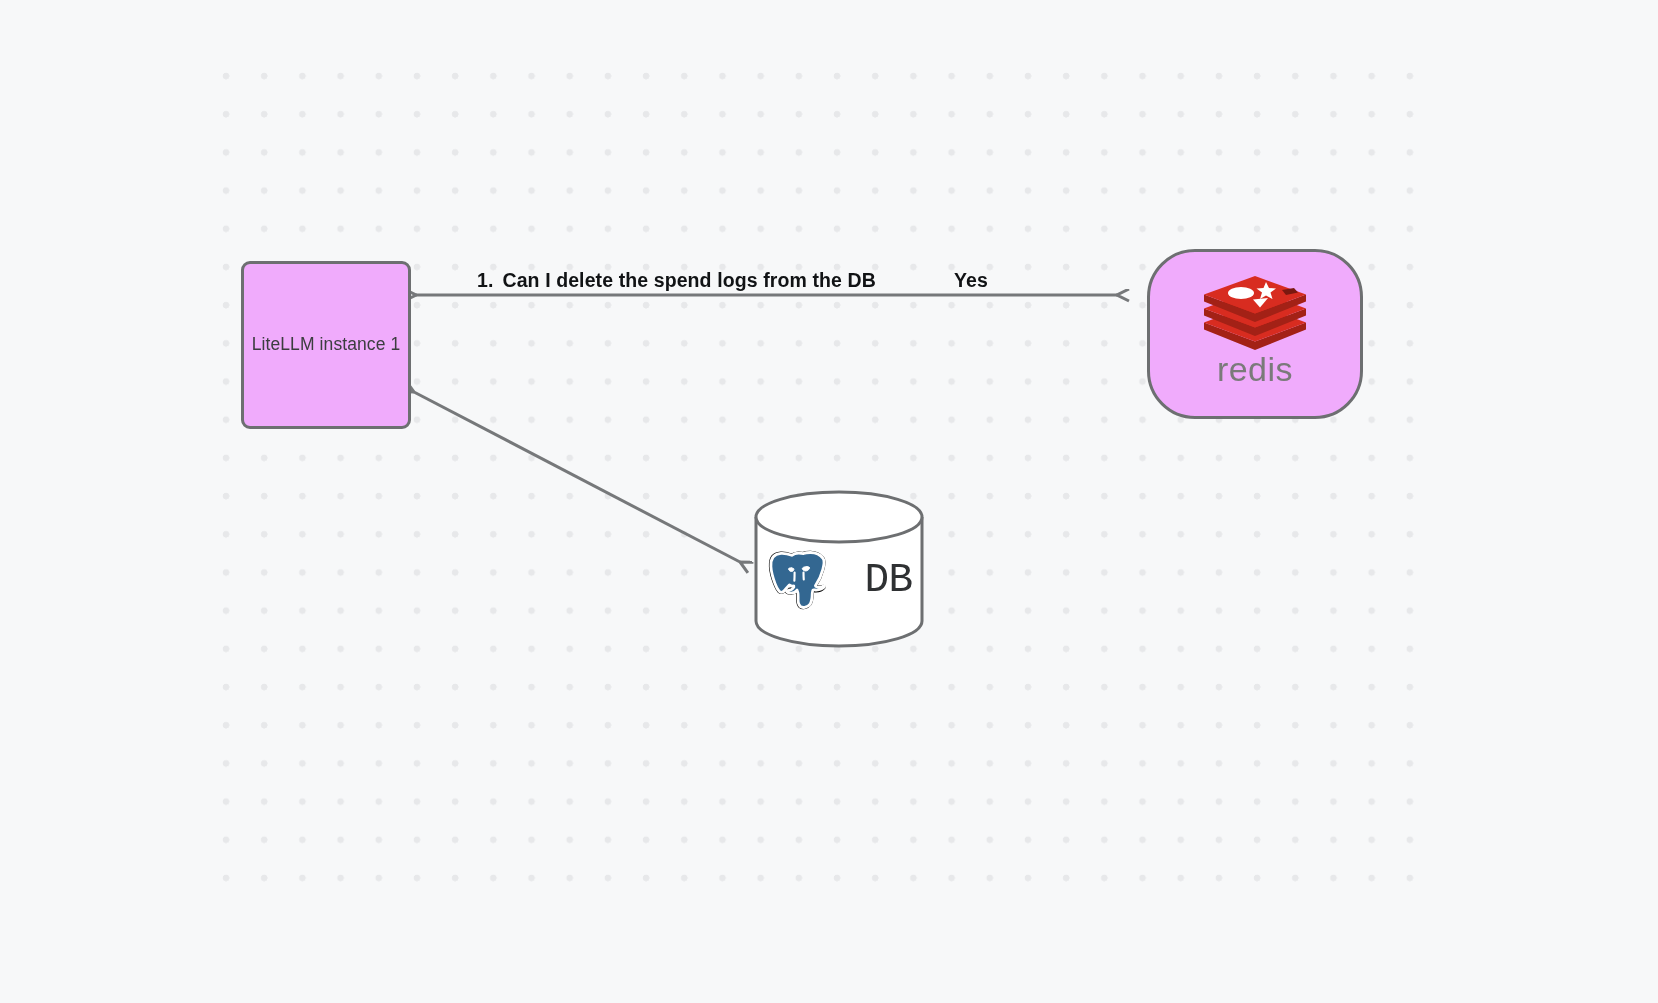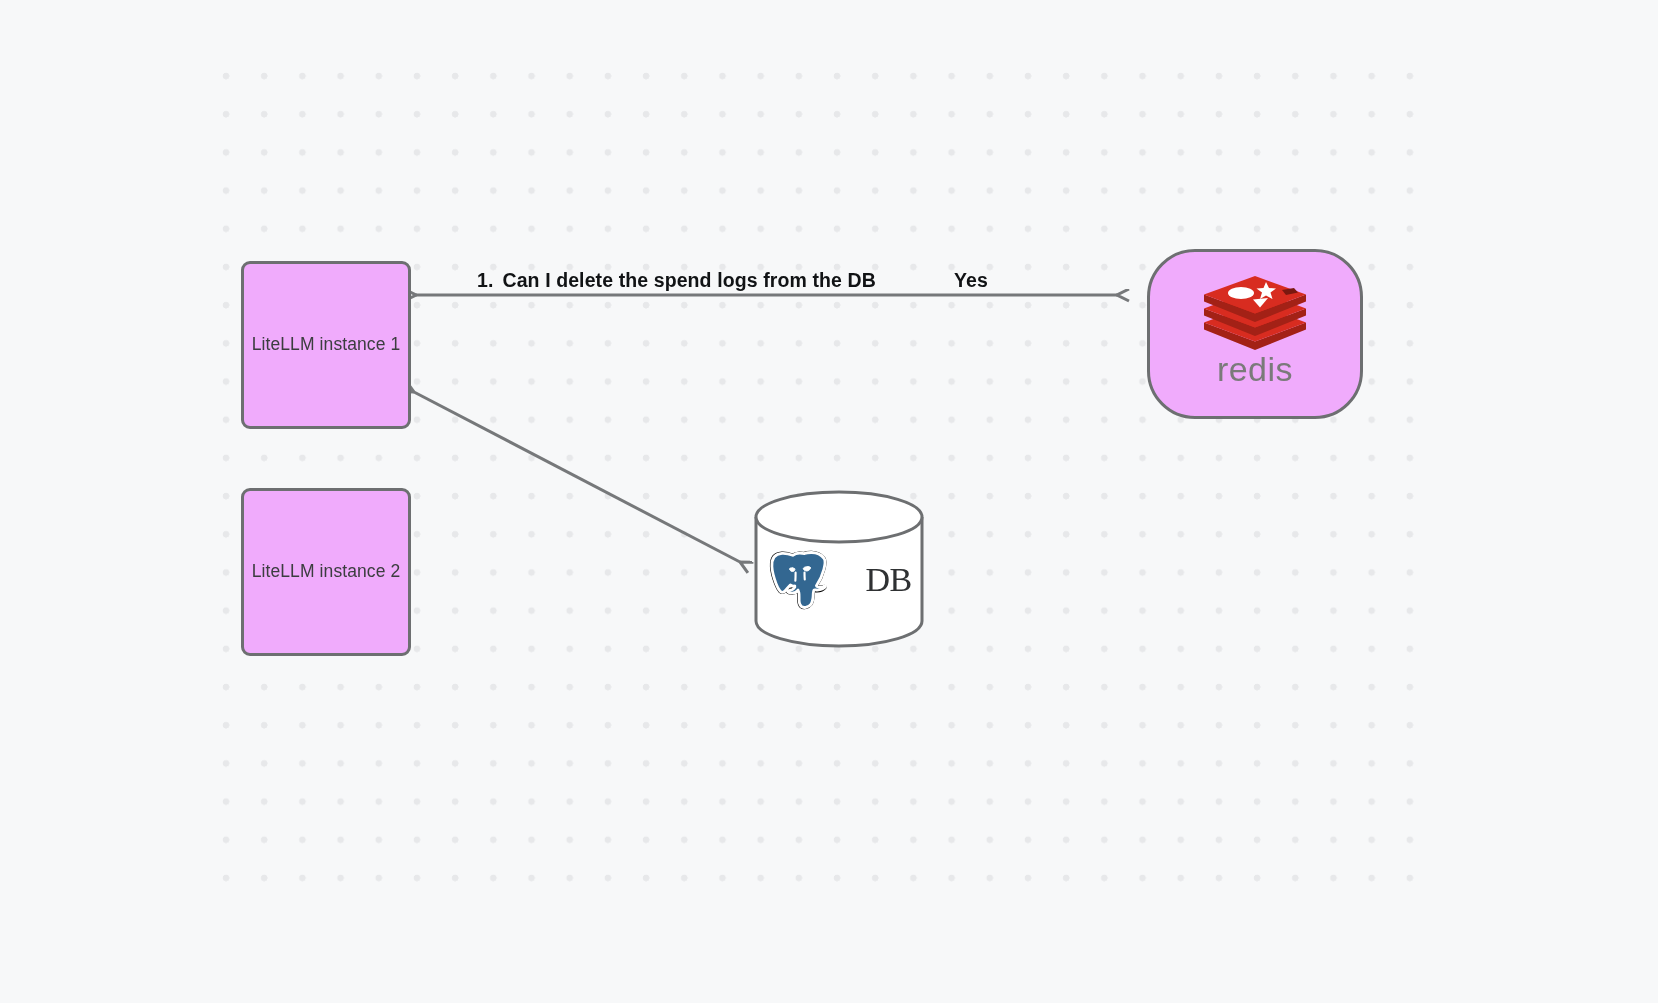--- a/index.html
+++ b/index.html
@@ -100,23 +100,23 @@
     width: 172px;
     height: 158px;
     display: flex;
     align-items: center;
     justify-content: center;
     gap: 1px;
     padding-top: 22px;
     box-sizing: border-box;
   }
   .db-text {
-    font-size: 34px;
+    font-size: 41px;
     color: #2f3133;
-    font-family: Liberation Serif, serif;
+    font-family: Liberation Mono, monospace;
     letter-spacing: -0.5px;
     margin-left: 36px;
   }
 
   
   #edges {
     position: absolute;
     left: 0; top: 0;
     width: 1658px;
     height: 1003px;
@@ -165,23 +165,20 @@
     <span class="step-num">1.</span><span>Can I delete the spend logs from the DB</span>
   </div>
 
   <div class="edge-label" id="edge-label-yes">Yes</div>
 
 
   <div class="node instance-box" id="node-litellm-1">
     <span class="node-label">LiteLLM instance 1</span>
   </div>
 
-  <div class="node instance-box" id="node-litellm-2">
-    <span class="node-label">LiteLLM instance 2</span>
-  </div>
 
 
   <div class="node" id="node-redis">
     <div class="redis-logo">
       <svg class="redis-mark" width="106" height="74" viewBox="0 0 212 148" xmlns="http://www.w3.org/2000/svg">
 
         <path d="M106 148 L4 107 L4 93 L106 131 L208 93 L208 107 Z" fill="#a32116"></path>
         <path d="M4 93 L106 55 L208 93 L106 131 Z" fill="#d82c20"></path>
 
         <path d="M106 120 L4 79 L4 65 L106 103 L208 65 L208 79 Z" fill="#a32116"></path>

